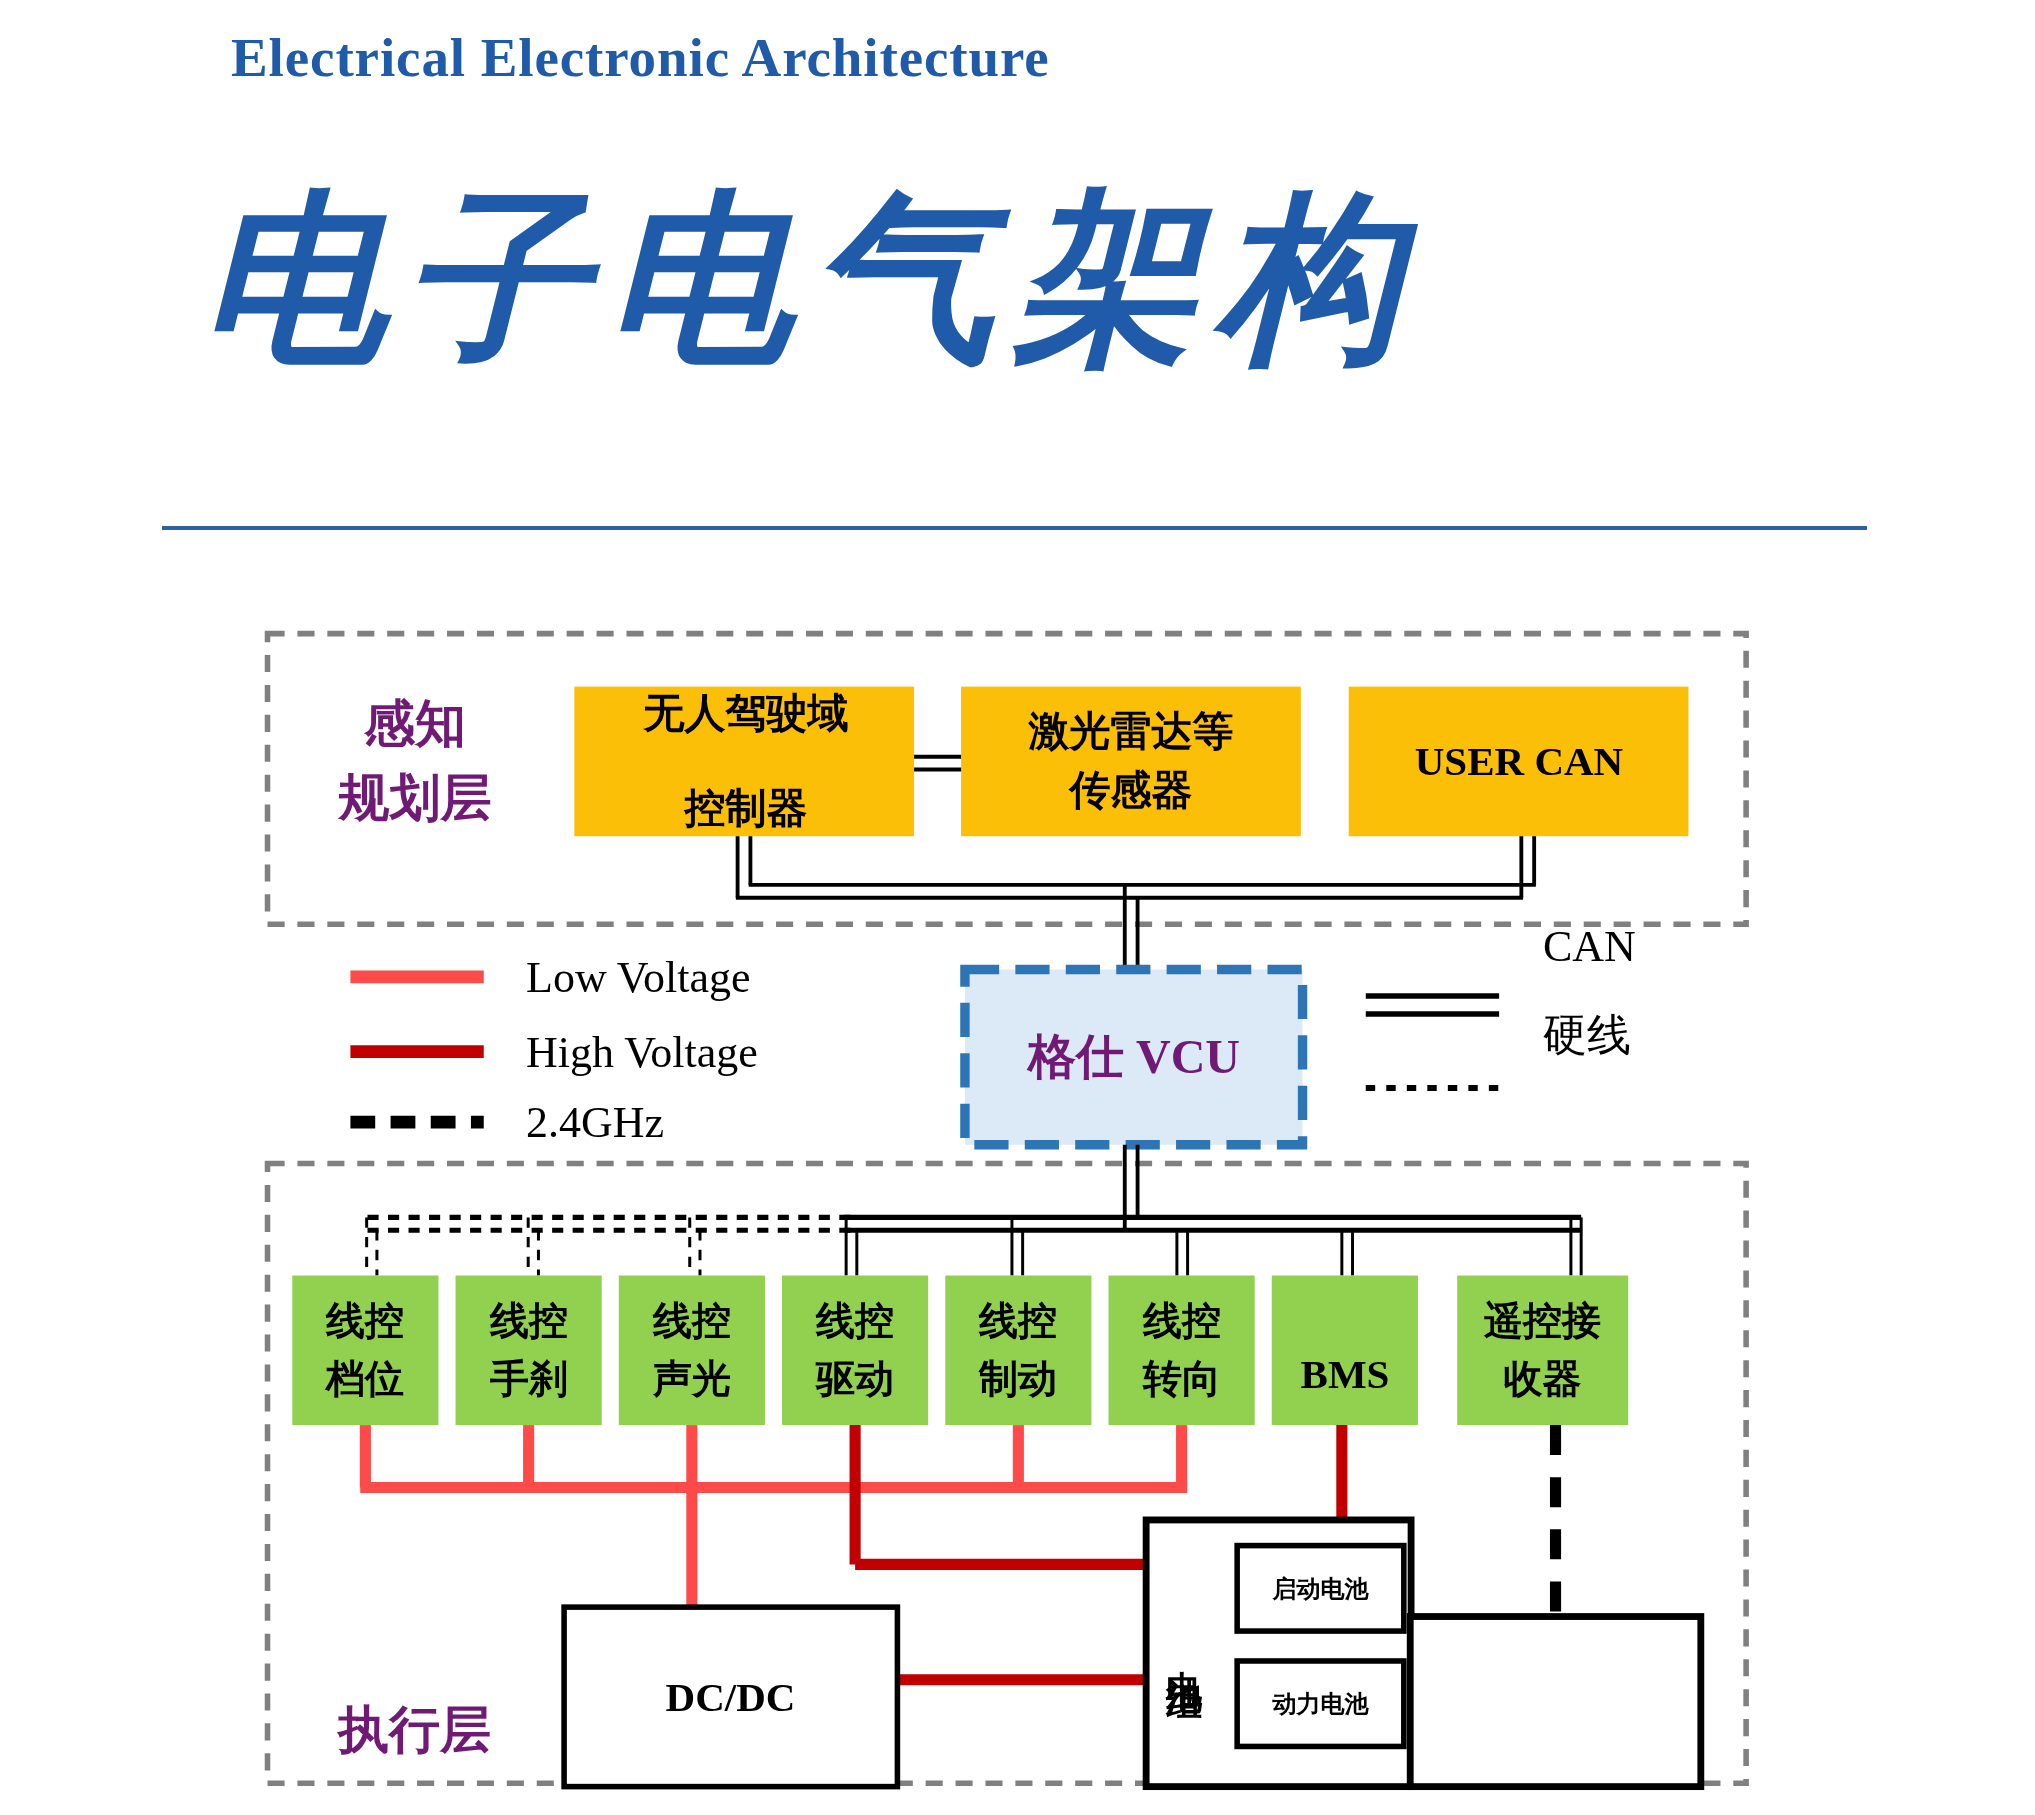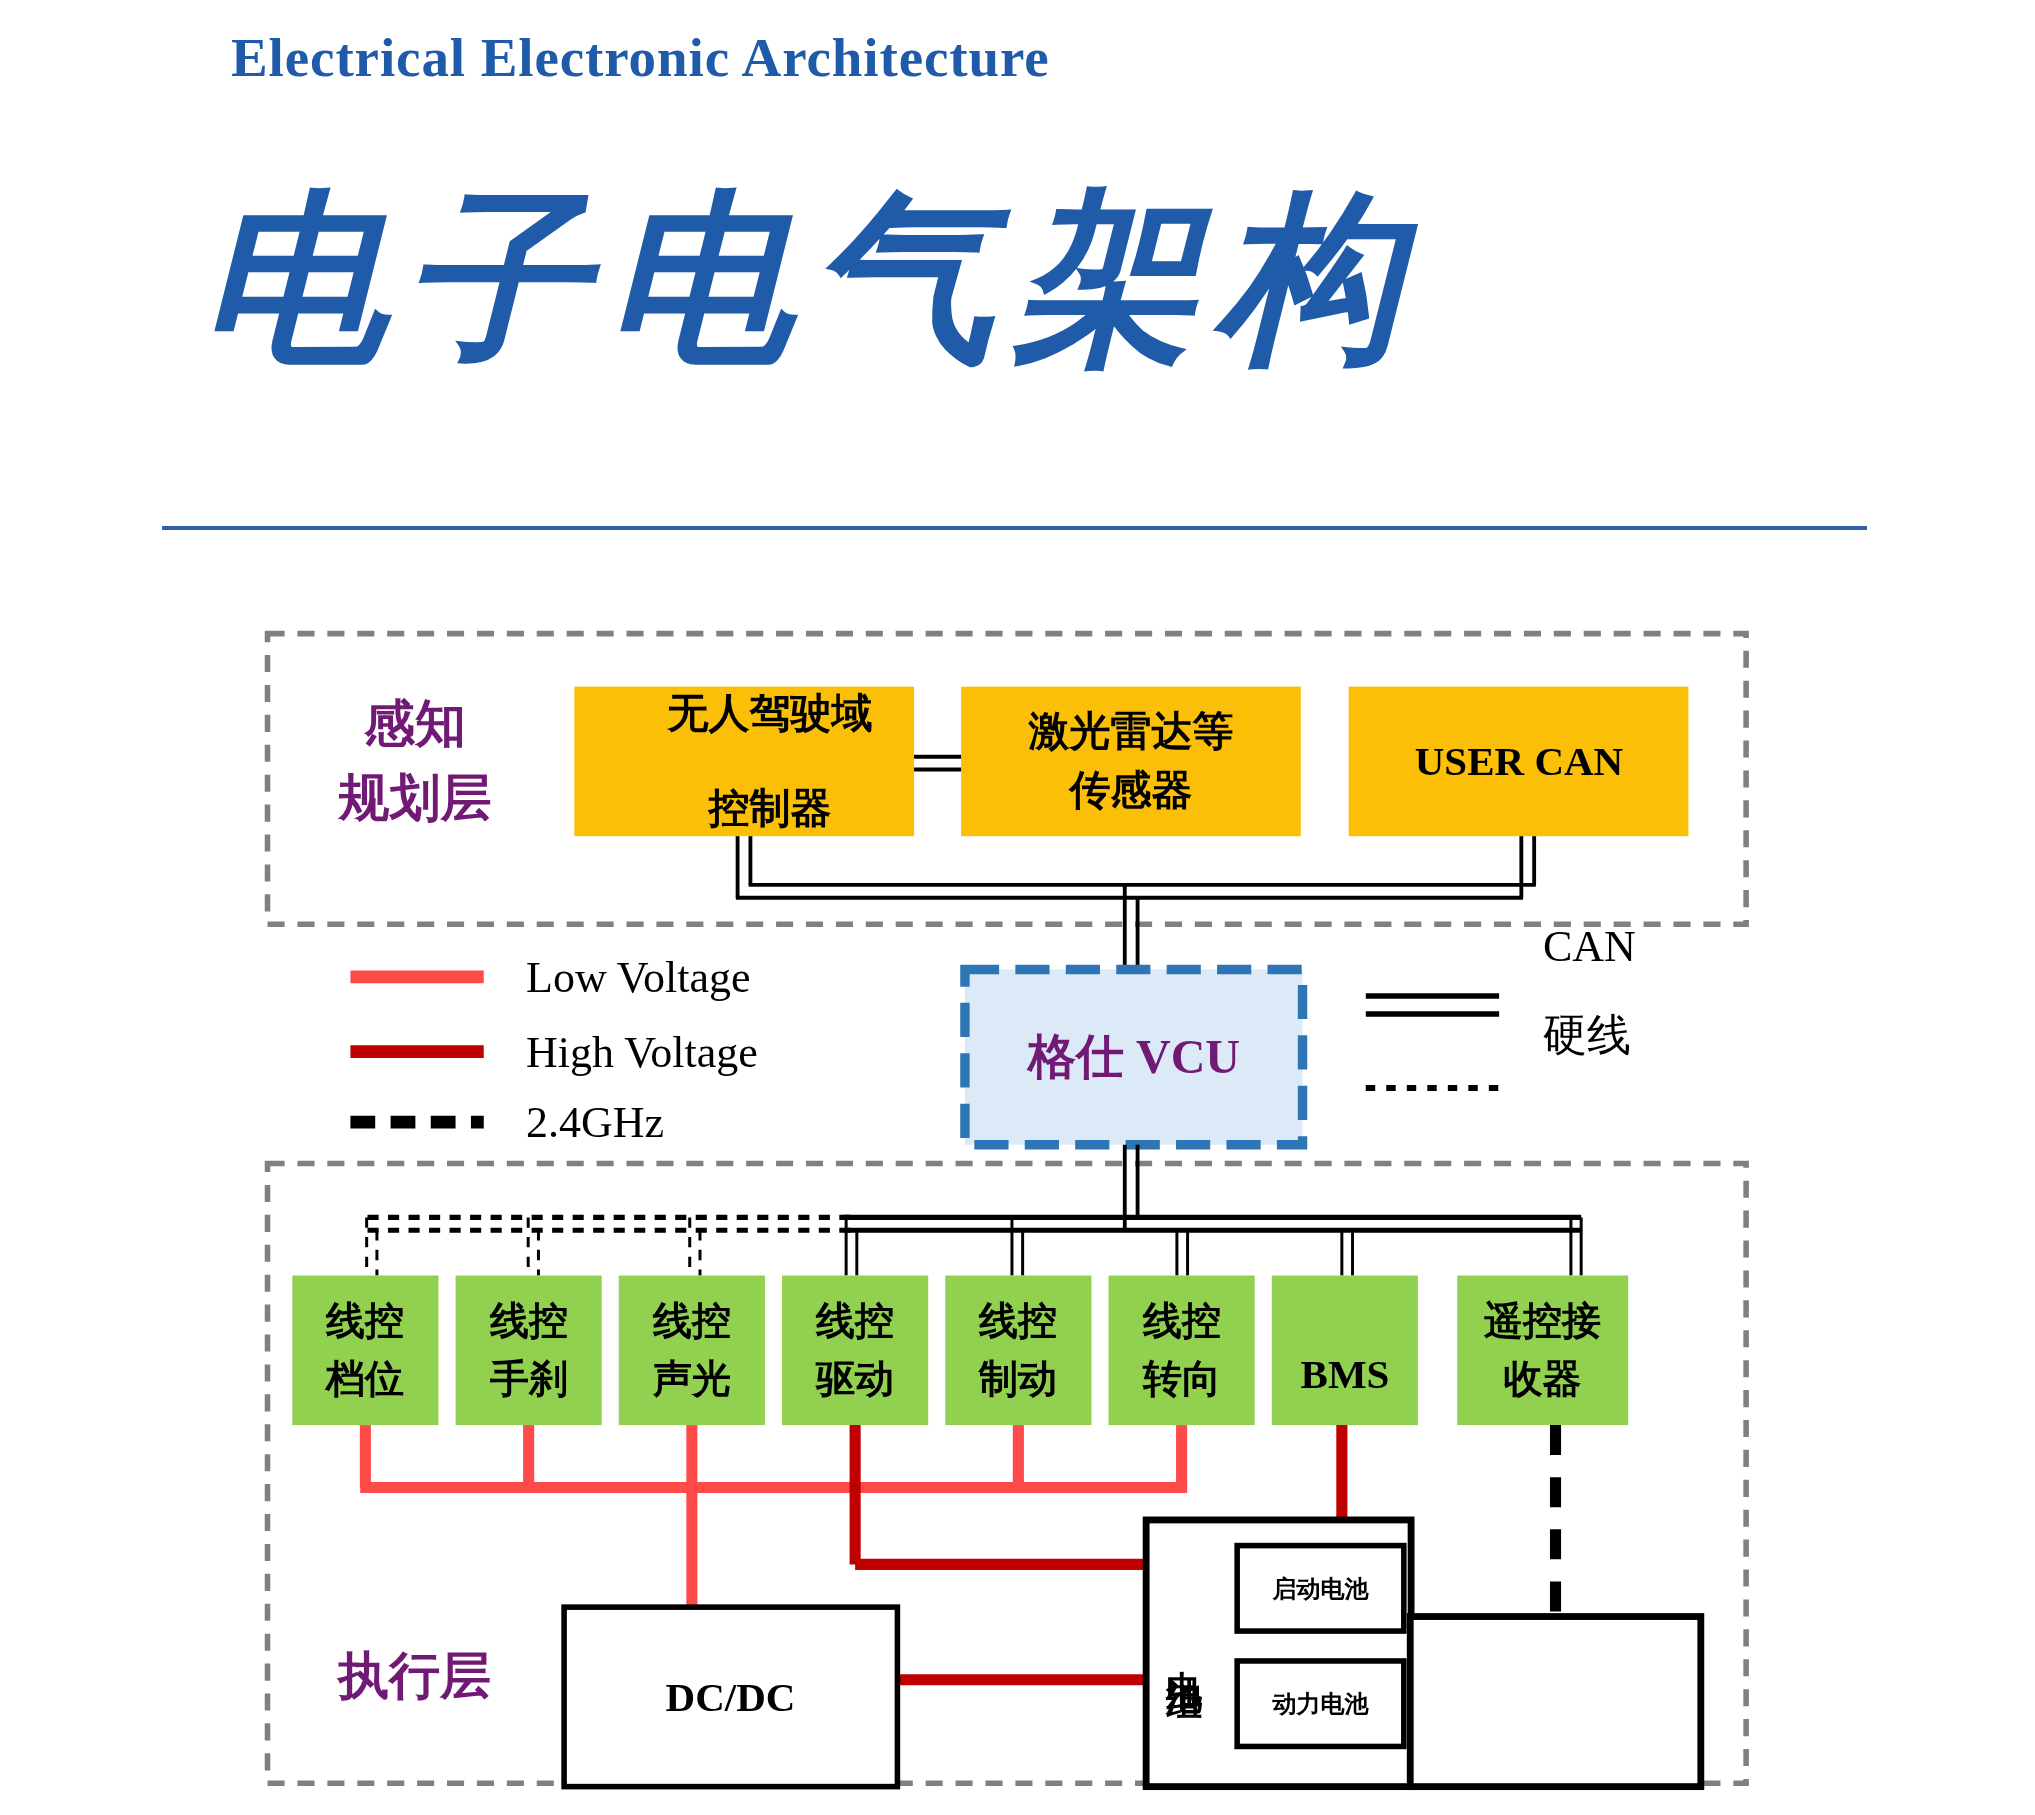--- a/index.html
+++ b/index.html
@@ -158,21 +158,21 @@
     <line x1="3196" y1="2330" x2="3508" y2="2330" stroke="#000" stroke-width="13"></line>
     <line x1="3196" y1="2372" x2="3508" y2="2372" stroke="#000" stroke-width="13"></line>
     <line x1="3196" y1="2545" x2="3508" y2="2545" stroke="#000" stroke-width="14" stroke-dasharray="22,26"></line>
   </svg>
 
   <div class="lab layer-label" style="left:325px;top:680px;width:180px;height:162px;">
     <span>感知</span>
     <span>规划层</span>
   </div>
 
-  <div class="lab box-cn" style="left:600px;top:686px;width:340px;height:150px;gap:36px;">
+  <div class="lab box-cn" style="left:576px;top:686px;width:340px;height:150px;gap:36px;">
     <span>无人驾驶域</span>
     <span>控制器</span>
   </div>
   <div class="lab box-cn" style="left:961px;top:686px;width:340px;height:150px;">
     <span>激光雷达等</span>
     <span>传感器</span>
   </div>
   <div class="lab box-en" style="left:1349px;top:686px;width:340px;height:150px;">
     <span>USER CAN</span>
   </div>
@@ -223,21 +223,21 @@
     <span>转向</span>
   </div>
   <div class="lab box-en" style="left:1272px;top:1275px;width:146px;height:150px;margin-top:24px;">
     <span>BMS</span>
   </div>
   <div class="lab green-cn" style="left:1457px;top:1275px;width:171px;height:150px;">
     <span>遥控接</span>
     <span>收器</span>
   </div>
 
-  <div class="lab layer-label" style="left:316px;top:1637px;width:197px;height:77px;">
+  <div class="lab layer-label" style="left:316px;top:1691px;width:197px;height:77px;">
     <span>执行层</span>
   </div>
 
   <div class="lab dcdc" style="left:564px;top:1607px;width:333px;height:180px;">
     <span>DC/DC</span>
   </div>
 
   <div class="lab batt-vert" style="left:1161px;top:1530px;width:47px;height:246px;">
     <span style="writing-mode:vertical-rl;text-orientation:upright;letter-spacing:7.7px;">电池组</span>
   </div>

